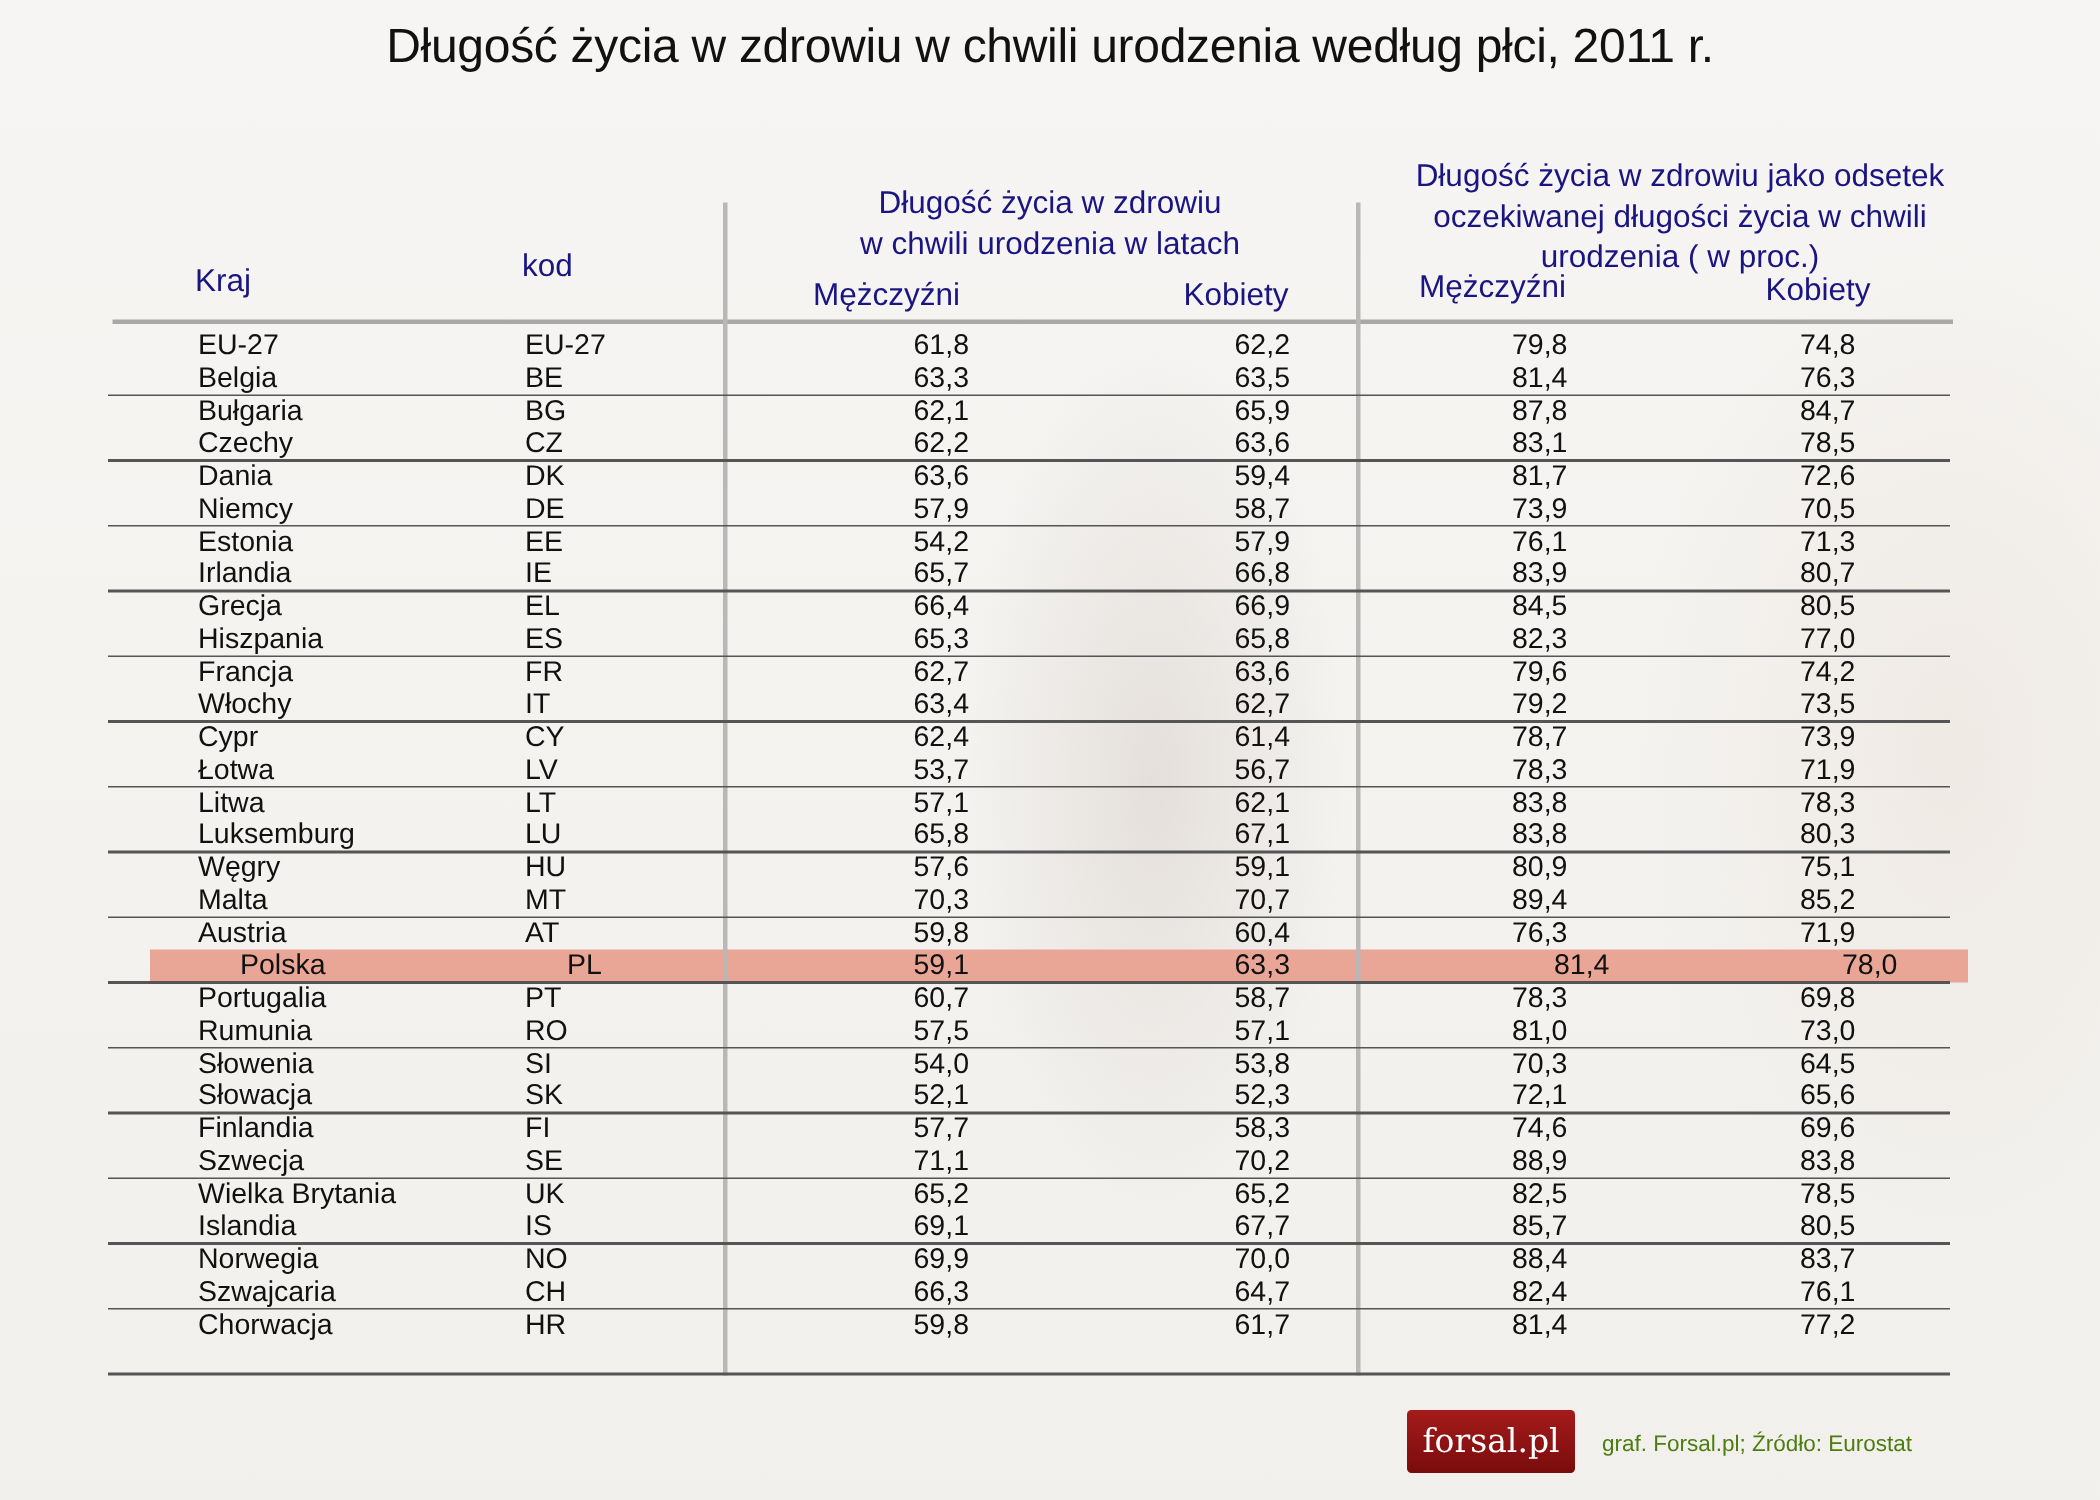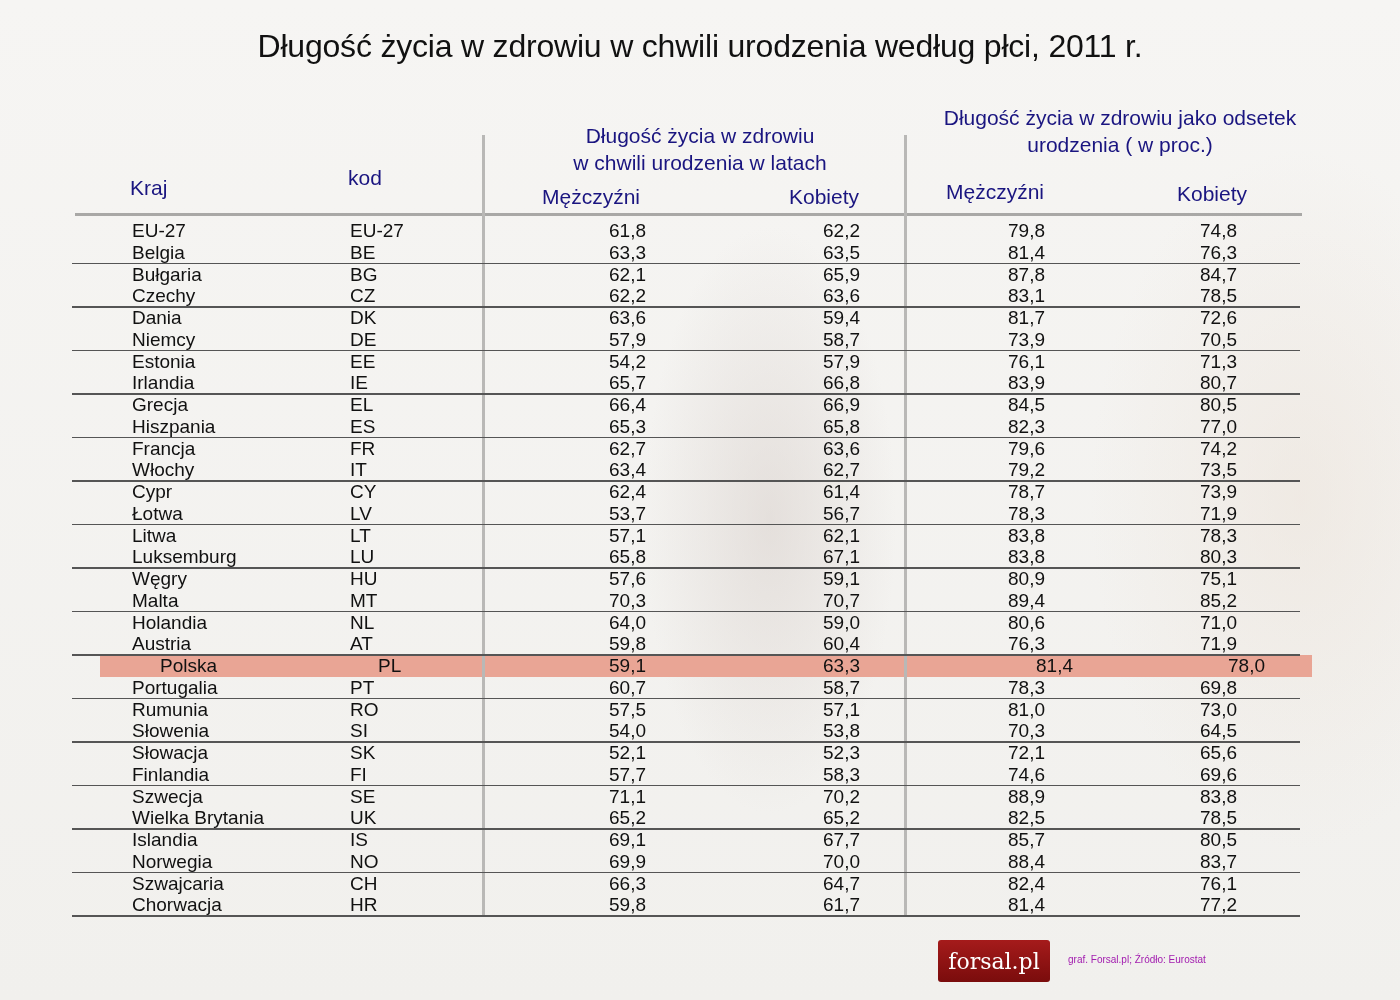--- a/index.html
+++ b/index.html
@@ -11,21 +11,21 @@
     }
     .bg-glow {
       position: absolute; inset: 0;
       background:
         radial-gradient(ellipse 180px 420px at 770px 520px, rgba(210,200,195,0.45), rgba(243,242,239,0) 70%),
         radial-gradient(ellipse 300px 500px at 1300px 500px, rgba(235,225,215,0.5), rgba(243,242,239,0) 70%),
         linear-gradient(180deg, #f6f5f3 0%, #f1f0ed 100%);
       z-index: 0;
     }
     .title {
-      position: absolute; left: 0; right: 0; top: 28px;
+      position: absolute; left: 0; right: 0; top: 12px;
       text-align: center; font-size: 32px; color: #111; z-index: 2;
       letter-spacing: -0.2px;
     }
     .hdr { position: absolute; color: #1a1580; font-size: 21px; z-index: 2; }
     .hdr-group { text-align: center; line-height: 27px; }
     .vline { position: absolute; width: 3px; background: #b9b8b6; z-index: 2; }
     .hline-thick { position: absolute; height: 3px; background: #a9a8a6; z-index: 2; }
     .rows { position: absolute; left: 72px; top: 220px; width: 1240px; z-index: 1; }
     .row {
       position: relative; height: 21.75px; font-size: 19px; line-height: 21.75px;
@@ -41,21 +41,21 @@
     .c-m2, .c-k2 { transform: translateX(-0px); }
     .pair-line { position: absolute; height: 1.5px; background: #555; z-index: 3; }
     .footer-logo {
       position: absolute; left: 938px; top: 940px; width: 112px; height: 42px;
       background: linear-gradient(180deg, #a51b1b 0%, #7a0c0c 100%);
       border-radius: 3px; color: #fff; z-index: 2;
       font-family: "DejaVu Serif", serif; font-size: 22px;
       display: flex; align-items: center; justify-content: center;
     }
     .footer-src {
-      position: absolute; left: 1068px; top: 954px; font-size: 10px; color: #a21caf; z-index: 2;
+      position: absolute; left: 1068px; top: 954px; font-size: 15px; color: #4d7c0f; z-index: 2;
     }
   </style>
 </head>
 <body>
 
 <div class="bg-glow"></div>
 
 <div class="title">Długość życia w zdrowiu w chwili urodzenia według płci, 2011 r.</div>
 
 <div class="hdr" style="left:130px; top:176px;">Kraj</div>
@@ -63,20 +63,21 @@
 
 <div class="hdr hdr-group" style="left:500px; width:400px; top:122px;">
   <div>Długość życia w zdrowiu</div>
   <div>w chwili urodzenia w latach</div>
 </div>
 <div class="hdr" style="left:542px; top:185px;">Mężczyźni</div>
 <div class="hdr" style="left:789px; top:185px;">Kobiety</div>
 
 <div class="hdr hdr-group" style="left:915px; width:410px; top:104px;">
   <div>Długość życia w zdrowiu jako odsetek</div>
+  <div>oczekiwanej długości życia w chwili</div>
   <div>urodzenia ( w proc.)</div>
 </div>
 <div class="hdr" style="left:946px; top:180px;">Mężczyźni</div>
 <div class="hdr" style="left:1177px; top:182px;">Kobiety</div>
 
 <div class="hline-thick" style="left:75px; top:213px; width:1227px;"></div>
 <div class="vline" style="left:482px; top:135px; height:782px;"></div>
 <div class="vline" style="left:904px; top:135px; height:782px;"></div>
 
 <div class="rows" id="rows">
@@ -216,28 +217,20 @@
       <span class="cell c-m2">80,9</span>
       <span class="cell c-k2">75,1</span>
     </div>
     <div class="row">
       <span class="cell c-kraj">Malta</span>
       <span class="cell c-kod">MT</span>
       <span class="cell c-m1">70,3</span>
       <span class="cell c-k1">70,7</span>
       <span class="cell c-m2">89,4</span>
       <span class="cell c-k2">85,2</span>
-    </div>
-    <div class="row">
-      <span class="cell c-kraj">Holandia</span>
-      <span class="cell c-kod">NL</span>
-      <span class="cell c-m1">64,0</span>
-      <span class="cell c-k1">59,0</span>
-      <span class="cell c-m2">80,6</span>
-      <span class="cell c-k2">71,0</span>
     </div>
     <div class="row">
       <span class="cell c-kraj">Austria</span>
       <span class="cell c-kod">AT</span>
       <span class="cell c-m1">59,8</span>
       <span class="cell c-k1">60,4</span>
       <span class="cell c-m2">76,3</span>
       <span class="cell c-k2">71,9</span>
     </div>
     <div class="row highlight">

